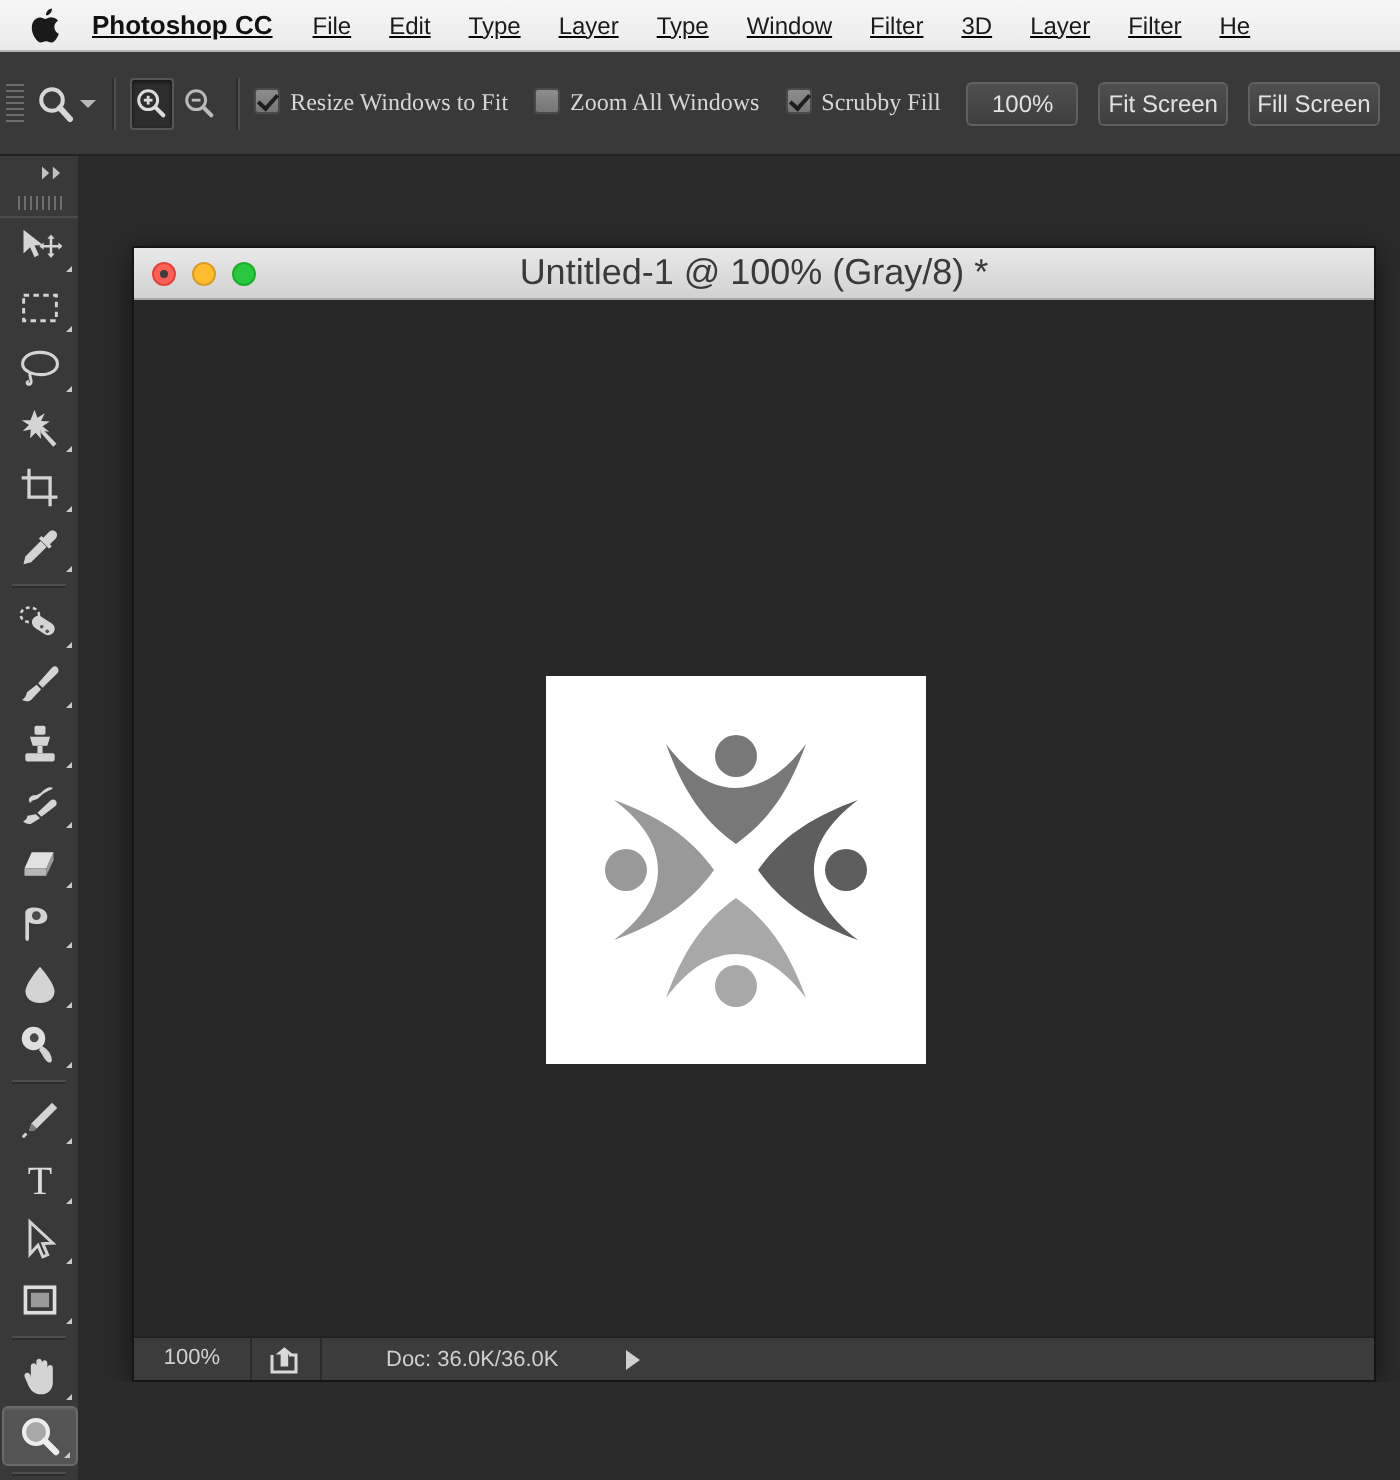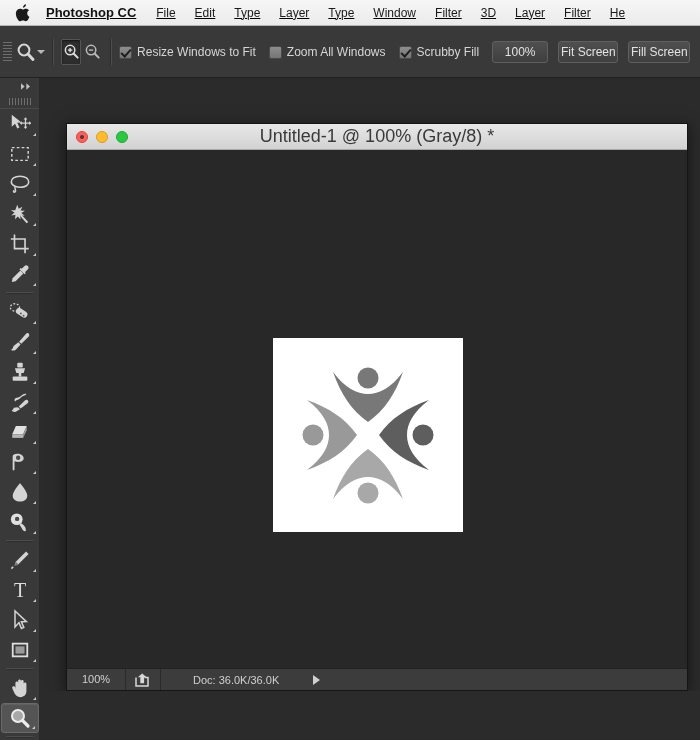--- a/index.html
+++ b/index.html
@@ -82,22 +82,23 @@
     display: flex; align-items: center; justify-content: center;
     border-radius: 2px;
     margin-right: 2px;
   }
   .zoom-btn.active {
     background: #2d2d2d;
     border: 1px solid #555;
     box-shadow: inset 0 1px 2px rgba(0,0,0,.6);
   }
   .chk-wrap {
-    display: flex; align-items: flex-end;
+    display: flex; align-items: flex-start;
     margin-right: 13px;
+    font-family: Liberation Serif, serif;
   }
   .chk {
     width: 13px; height: 13px;
     background: linear-gradient(to bottom,#8d8d8d,#757575);
     border: 1px solid #4a4a4a;
     border-radius: 2px;
     margin-right: 5px;
     position: relative;
     box-sizing: border-box;
   }

